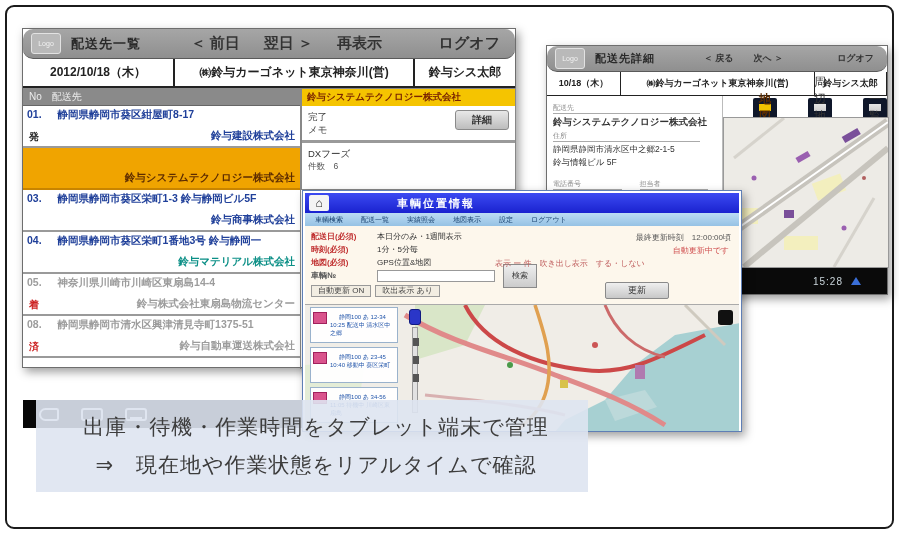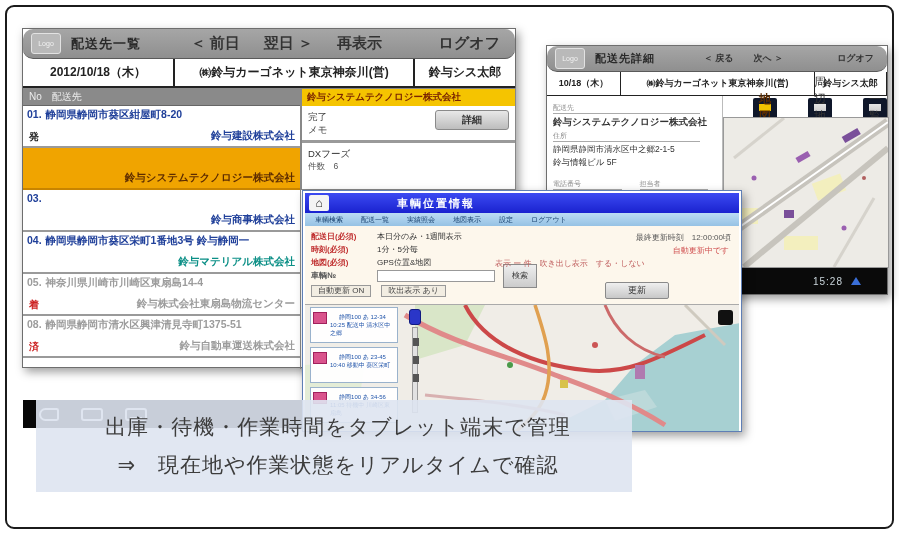--- a/index.html
+++ b/index.html
@@ -23,35 +23,35 @@
     font-size:12px; font-weight:bold; color:#222; background:#fff; }
   .info-cell:first-child { border-left:none; }
   .ic-date { width:152px; }
   .ic-office { flex:1; }
   .ic-user { width:100px; border-right:none; }
   .tab-body { position:relative; height:281px; }
   .dest-list { position:absolute; left:0; top:0; width:278px; height:281px; overflow:hidden; border-right:1px solid #888; }
   .list-head { height:18px; background:#8a8a8a; color:#ececec; font-size:10px; display:flex; align-items:center;
     padding:0 6px; gap:14px; border-bottom:1px solid #666; }
   .entry { height:42px; background:#fff; border-bottom:2px solid #9a9a9a; padding:2px 4px; position:relative; }
-  .entry .l1 { font-size:10.5px; font-weight:bold; color:#20409a; line-height:12px; display:flex; gap:4px; }
+  .entry .l1 { font-size:10.5px; font-weight:bold; color:#20409a; line-height:12px; display:flex; gap:16px; }
   .entry .no { color:#20409a; }
   .entry .tagch { position:absolute; left:6px; top:24px; font-size:10px; font-weight:bold; color:#222; }
   .entry .l2 { position:absolute; right:5px; bottom:3px; font-size:10.5px; font-weight:bold; color:#20409a; }
   .entry.selected { background:#f0a400; border-bottom:2px solid #c88400; }
   .entry.selected .l1, .entry.selected .no, .entry.selected .l2 { color:#5d2c00; }
   .entry.grayed .l1, .entry.grayed .no, .entry.grayed .l2 { color:#9c9c9c; }
   .entry .tag-red { color:#cc2222; }
   .entry .teal { color:#0b8f86; }
   .detail-panel { position:absolute; left:278px; top:0; width:215px; height:102px; background:#fff; border:1px solid #888; }
   .dp-title { height:17px; background:#f5c400; color:#7a2400; font-size:9.5px; font-weight:bold;
     display:flex; align-items:center; padding:0 5px; }
   .dp-row { display:flex; padding:4px 6px 2px 6px; align-items:flex-start; }
   .dp-left { flex:1; font-size:9.5px; color:#444; line-height:13px; }
-  .dp-btn { width:74px; height:20px; background:linear-gradient(#e8e8e8,#bdbdbd); border:1px solid #8a8a8a;
+  .dp-btn { width:54px; height:20px; background:linear-gradient(#e8e8e8,#bdbdbd); border:1px solid #8a8a8a;
     border-radius:3px; font-size:10px; font-weight:bold; color:#333; display:flex; align-items:center; justify-content:center; }
   .dp-div { height:3px; background:#9a9a9a; margin:2px 0; }
   .dp-body { padding:2px 6px; font-size:9.5px; color:#333; line-height:13px; }
   .dp-sub { font-size:8.5px; color:#555; }
   .navbar { position:absolute; left:0; top:312px; width:466px; height:28px; background:#070707;
     display:flex; align-items:center; gap:22px; padding-left:16px; }
   .nav-ic { height:13px; border:2px solid #e8e8e8; border-radius:3px; }
   .nav-back { width:20px; border-radius:8px 3px 3px 8px; }
   .nav-home { width:22px; }
   .nav-recent { width:22px; border-radius:3px; position:relative; }
@@ -113,21 +113,21 @@
   .veh-tx { flex:1; }
   .veh-l1 { font-size:6px; color:#2255aa; line-height:8px; text-align:center; margin-top:3px; }
   .veh-l2 { font-size:6px; color:#2255aa; line-height:8px; }
   .zoom-slider { position:absolute; left:104px; top:4px; width:12px; height:112px; z-index:3; }
   .zs-knob { width:12px; height:16px; background:#2a36c8; border:1px solid #101a80; border-radius:3px; }
   .zs-track { width:6px; height:86px; margin:2px auto 0 auto; background:#e2e2e2; border:1px solid #9a9a9a; }
   .zs-seg { width:6px; height:8px; background:#555; margin:10px auto 0 auto; }
   .map-btn { position:absolute; right:6px; top:5px; width:15px; height:15px; background:#111; border-radius:3px; z-index:3; }
 
   
-  #caption { position:absolute; left:36px; top:400px; width:596px; height:92px; background:rgba(222,228,241,0.9);
+  #caption { position:absolute; left:36px; top:400px; width:552px; height:92px; background:rgba(222,228,241,0.9);
     z-index:5; display:flex; flex-direction:column; align-items:center; justify-content:center; gap:10px;padding-left:8px; }
   #caption div { font-size:21px; color:#3d3d3d; letter-spacing:1px; }
 </style>
 </head>
 <body>
 
 <div id="frame"></div>
 
 <div id="left-tab" class="win">
   <div class="tab-header">
@@ -145,33 +145,34 @@
     <div class="info-cell ic-office">㈱鈴与カーゴネット東京神奈川(営)</div>
     <div class="info-cell ic-user">鈴与シス太郎</div>
   </div>
   <div class="tab-body">
     <div class="dest-list">
       <div class="list-head">No　配送先</div>
 
       <div class="entry">
         <div class="l1">
             <span class="no">01.</span>
-            <span>静岡県静岡市葵区紺屋町8-20</span>
+            <span>静岡県静岡市葵区紺屋町8-17</span>
           </div>
         <div class="tagch">発</div>
         <div class="l2">鈴与建設株式会社</div>
       </div>
 
       <div class="entry selected">
         <div class="l2">鈴与システムテクノロジー株式会社</div>
       </div>
 
       <div class="entry">
         <div class="l1">
             <span class="no">03.</span>
+            <span>静岡県静岡市葵区栄町1-3 鈴与静岡ビル5F</span>
           </div>
         <div class="l2">鈴与商事株式会社</div>
       </div>
 
       <div class="entry">
         <div class="l1">
             <span class="no">04.</span>
             <span>静岡県静岡市葵区栄町1番地3号 鈴与静岡一</span>
           </div>
         <div class="l2 teal">鈴与マテリアル株式会社</div>
@@ -308,21 +309,21 @@
     </div>
     <div class="f-row">
       <span class="f-lbl">地図(必須)</span>
       <span class="f-val">GPS位置&amp;地図</span>
     </div>
     <div class="f-row">
       <span class="f-lbl" style="color:#555;">車輌№</span>
       <span class="f-input"></span>
       <span class="f-search">検索</span>
     </div>
-    <div class="f-row" style="gap:10px; margin-top:2px;">
+    <div class="f-row" style="gap:4px; margin-top:2px;">
       <span class="f-chip">自動更新 ON</span>
       <span class="f-chip">吹出表示 あり</span>
     </div>
     <div class="f-right">最終更新時刻　12:00:00頃</div>
     <div class="f-right2">自動更新中です</div>
     <div class="f-mid">表示 ー 件　吹き出し表示　する・しない</div>
     <div class="f-update">更新</div>
   </div>
   <div class="cw-map">
     <svg width="436" height="127" viewBox="0 0 436 127" xmlns="http://www.w3.org/2000/svg" style="position:absolute;left:0;top:0;">

